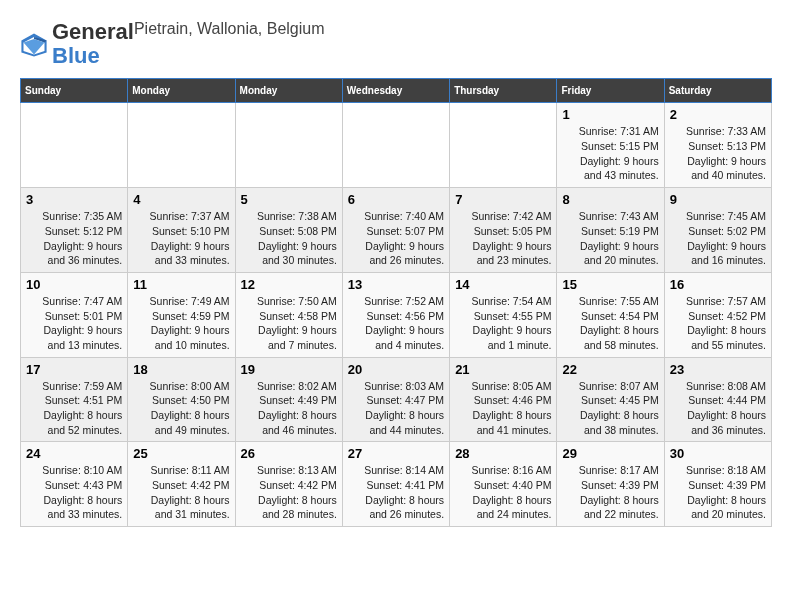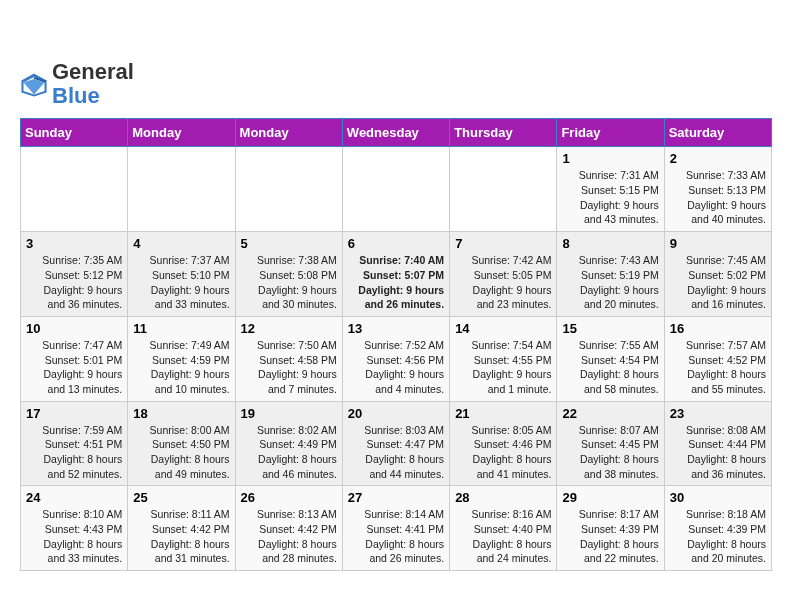--- a/index.html
+++ b/index.html
@@ -7,21 +7,20 @@
       font-family: Arial, sans-serif;
       background: #fff;
       width: 792px;
       min-height: 612px;
       padding: 20px;
     }
     .header-section {
       display: flex;
       align-items: flex-start;
       margin-bottom: 10px;
-      margin-top: 40px;
     }
     .logo {
       display: flex;
       align-items: center;
       gap: 4px;
     }
     .logo-text {
       font-size: 22px;
       font-weight: bold;
       line-height: 1.1;
@@ -43,25 +42,25 @@
     .location-title {
       font-size: 16px;
       color: #444;
     }
     .calendar {
       width: 100%;
       border-collapse: collapse;
       font-size: 11px;
     }
     .calendar thead tr th {
-      background-color: #a21caf;
+      background-color: #404040;
       color: #fff;
       padding: 6px 4px;
       text-align: left;
-      font-size: 13px;
+      font-size: 10px;
       font-weight: bold;
       border: 1px solid #3a7dc9;
     }
     .calendar tbody tr td {
       vertical-align: top;
       padding: 4px 5px;
       border: 1px solid #ccc;
       width: 107px;
       min-height: 80px;
       background: #fff;
@@ -98,20 +97,21 @@
       <polygon points="20,10 35,18 35,30 20,35 5,30 5,18" fill="#fff"></polygon>
       <polygon points="20,10 38,15 35,18 20,13" fill="#2a5fa0"></polygon>
       <polygon points="20,13 35,18 20,35 5,18 20,13" fill="#5a9de0"></polygon>
     </svg>
     <div class="logo-text">
       <span class="logo-general">General</span><br>
       <span class="logo-blue">Blue</span>
     </div>
   </div>
   <div class="title-section">
+    <div class="location-title">Pietrain, Wallonia, Belgium</div>
   </div>
 </div>
 
 <table class="calendar">
   <thead>
     <tr>
     <th>Sunday</th>
         <th>Monday</th>
         <th>Monday</th>
         <th>Wednesday</th>
@@ -154,21 +154,21 @@
 Daylight: 9 hours and 33 minutes.</div>
         </td>
         <td>
           <span class="day-number">5</span>
           <div class="day-info" style="white-space: pre-line;">Sunrise: 7:38 AM
 Sunset: 5:08 PM
 Daylight: 9 hours and 30 minutes.</div>
         </td>
         <td>
           <span class="day-number">6</span>
-          <div class="day-info" style="white-space: pre-line; font-weight: bold;">Sunrise: 7:40 AM
+          <div class="day-info" style="white-space: pre-line;">Sunrise: 7:40 AM
 Sunset: 5:07 PM
 Daylight: 9 hours and 26 minutes.</div>
         </td>
         <td>
           <span class="day-number">7</span>
           <div class="day-info" style="white-space: pre-line;">Sunrise: 7:42 AM
 Sunset: 5:05 PM
 Daylight: 9 hours and 23 minutes.</div>
         </td>
         <td>

